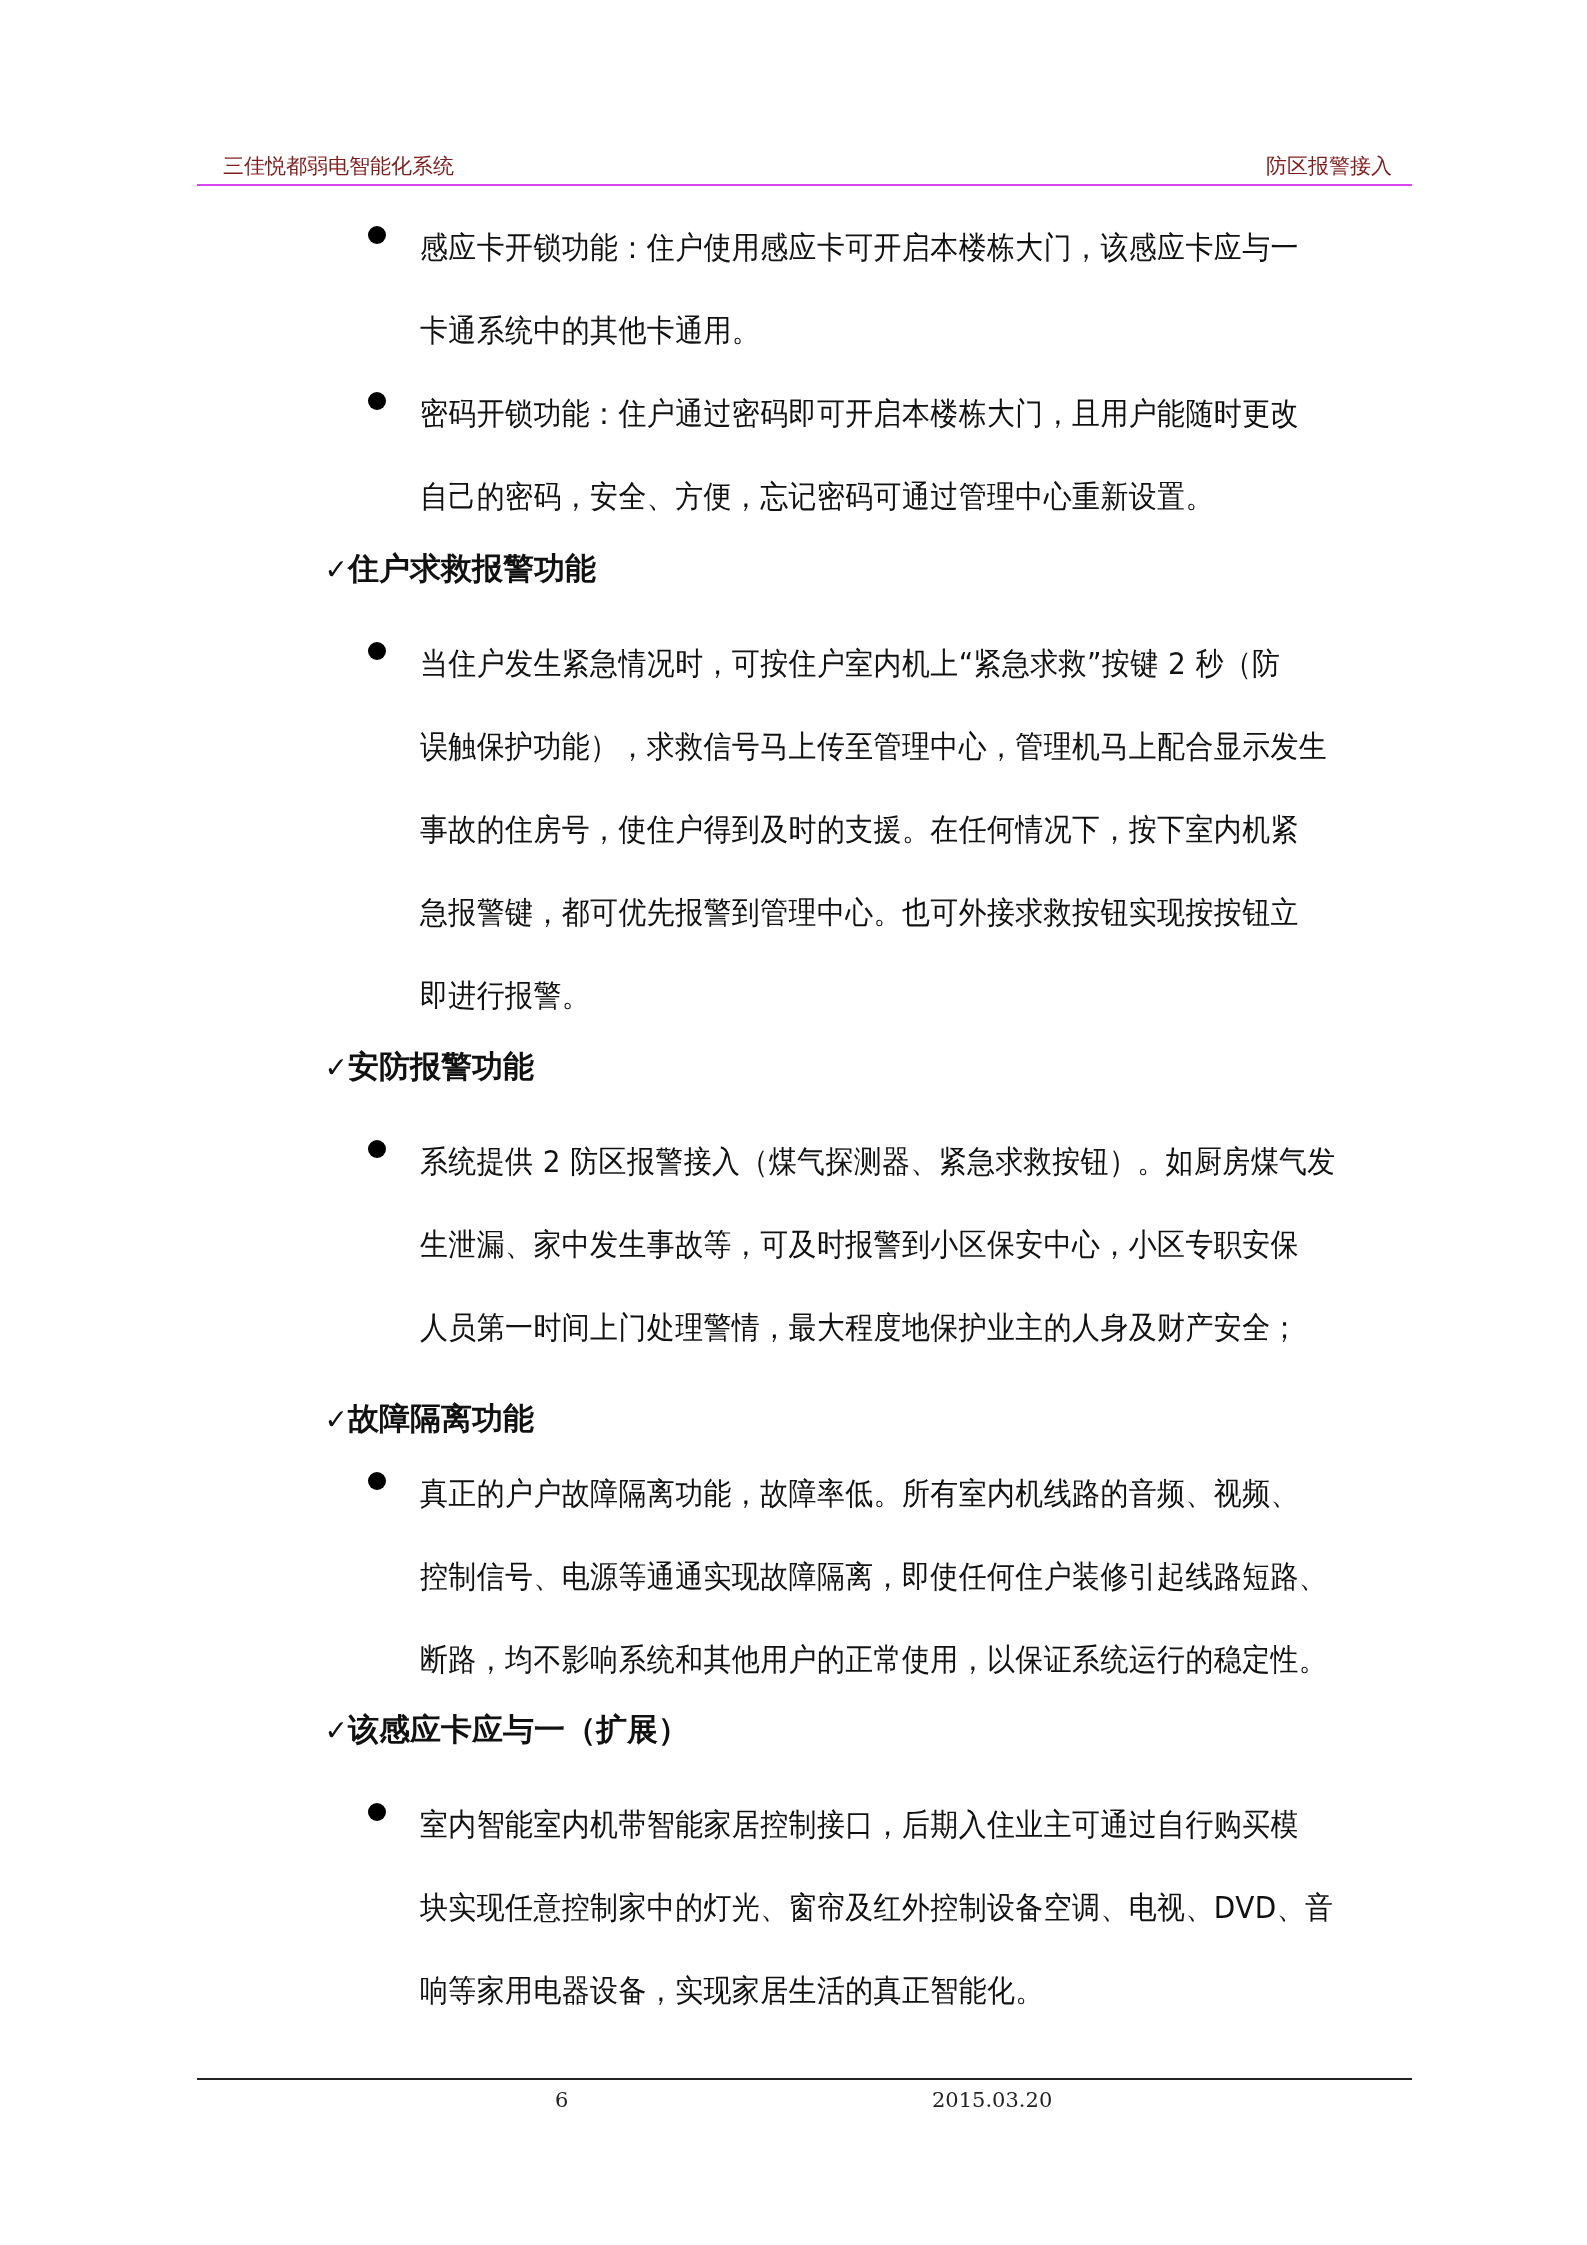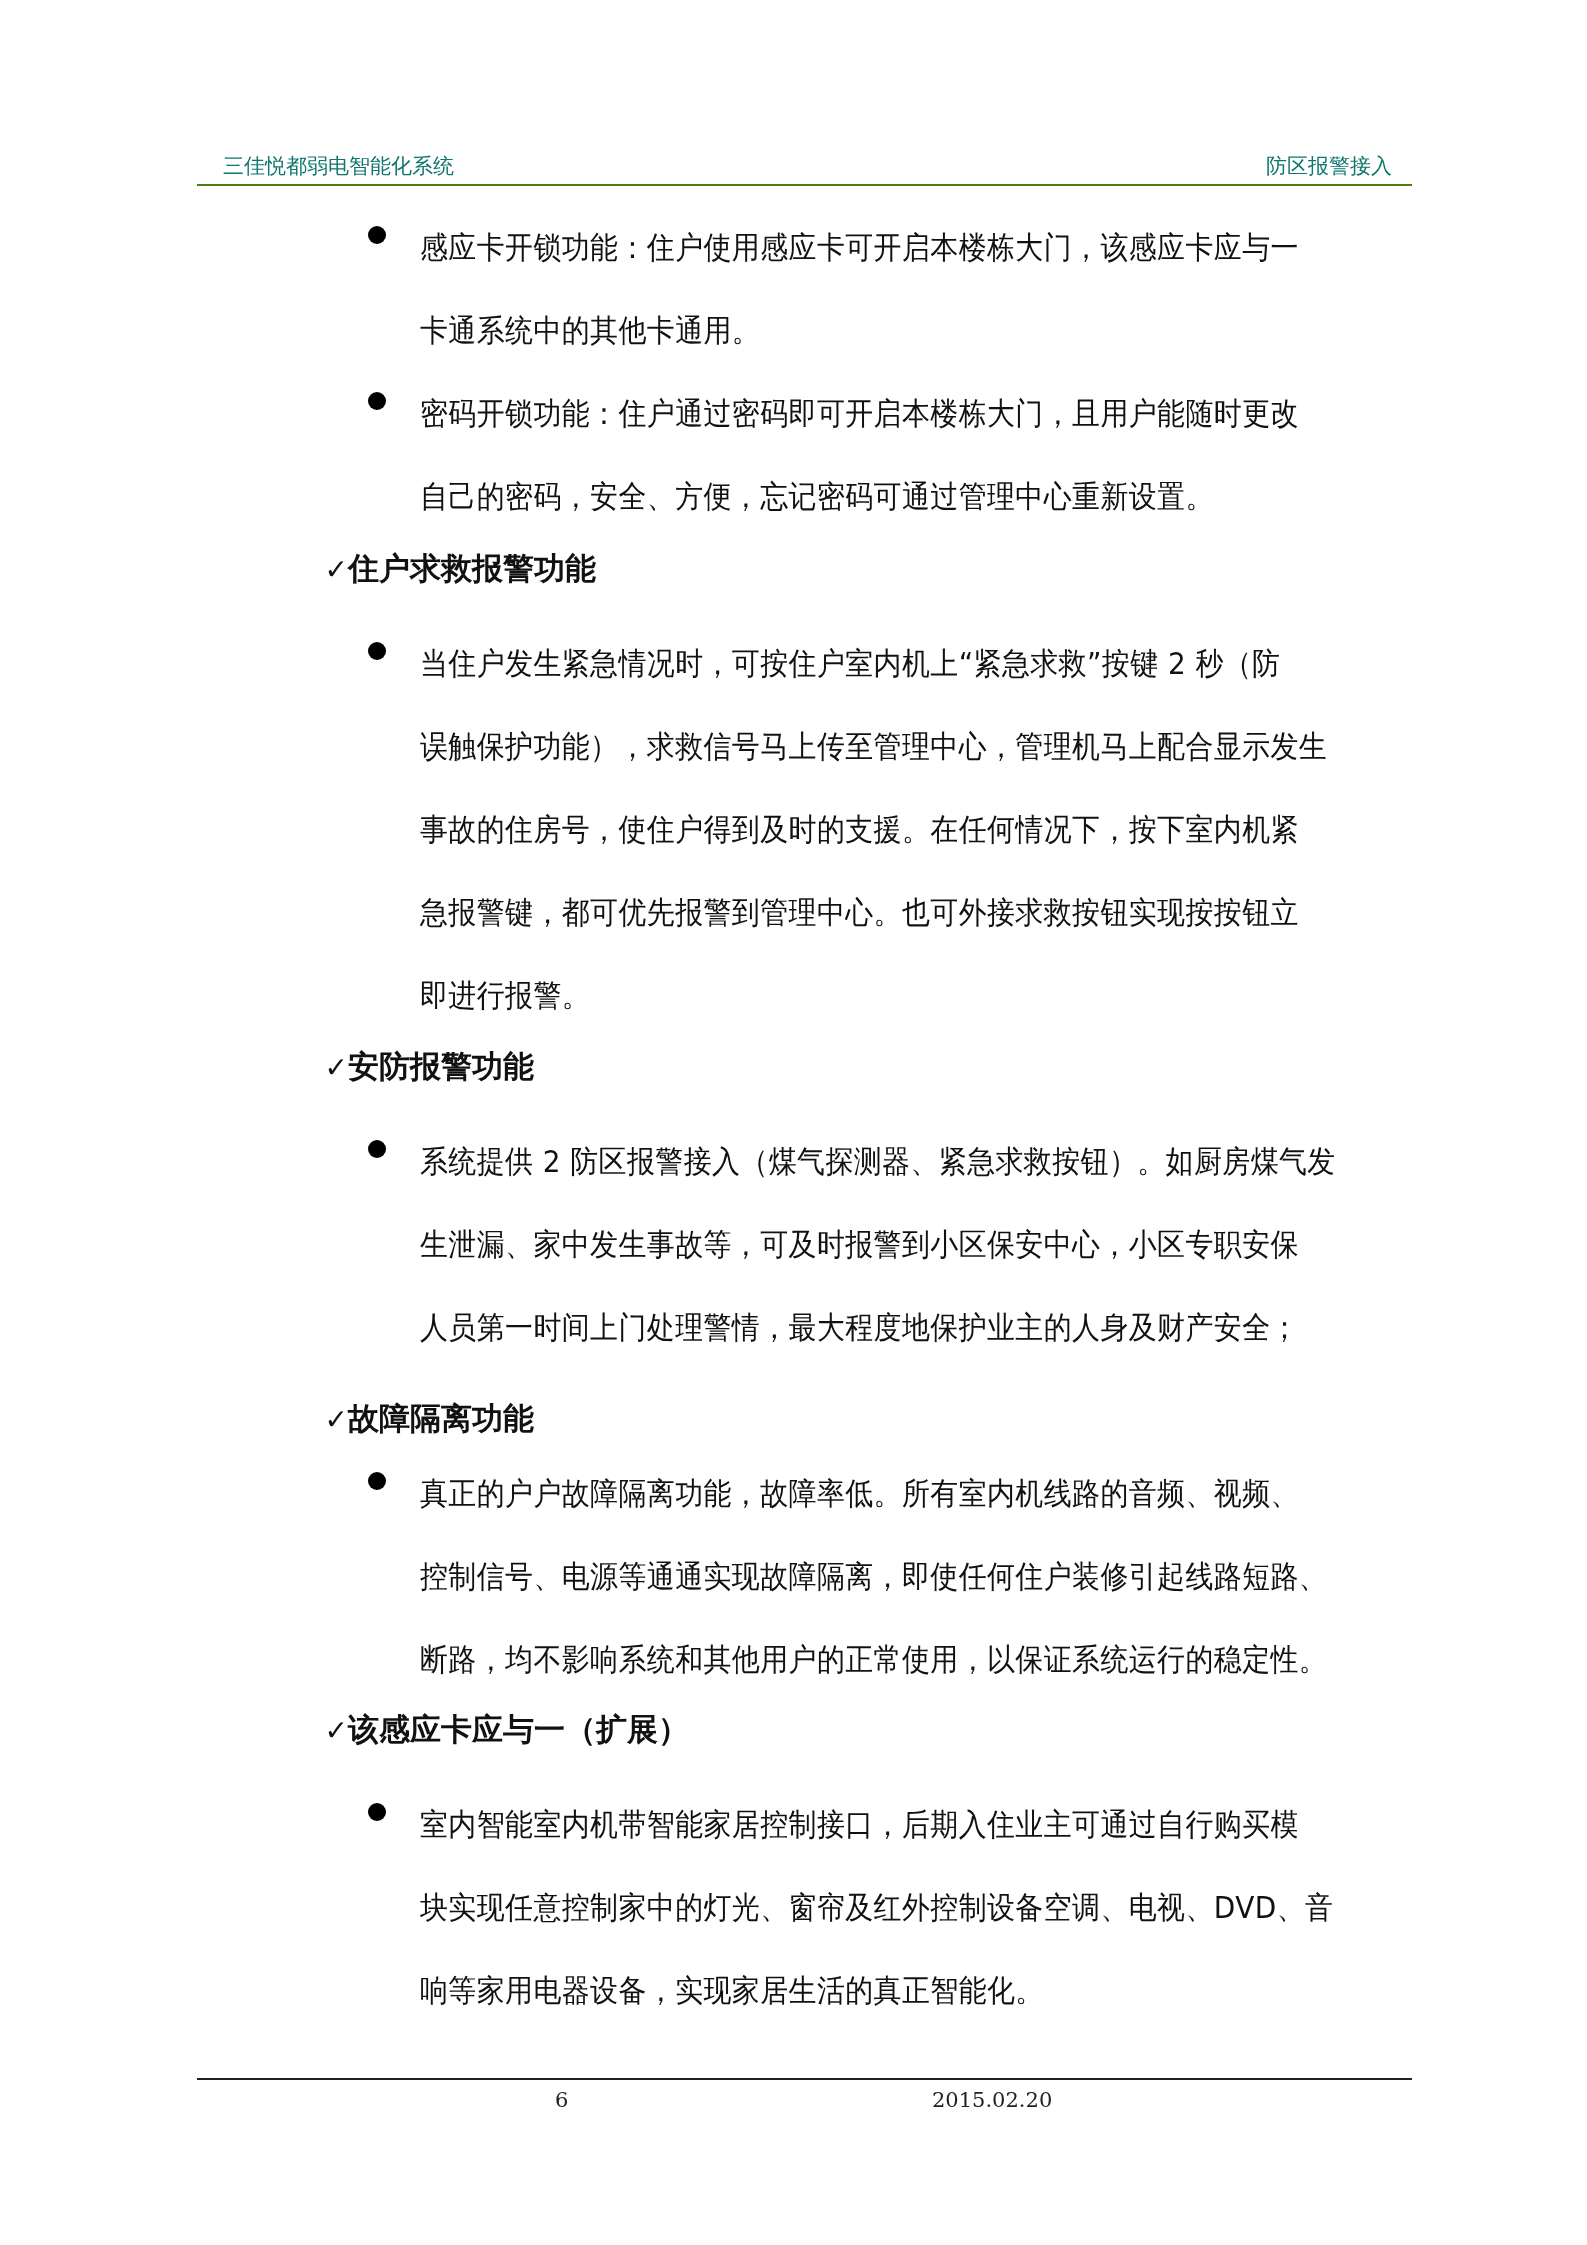--- a/index.html
+++ b/index.html
@@ -2,22 +2,22 @@
 <html><head>
   <meta charset="utf-8">
   <style>
     html, body { margin: 0; padding: 0; background: #ffffff; }
     body {
       width: 1587px; height: 2245px; position: relative; overflow: hidden;
       font-family: "DejaVu Sans", sans-serif; color: #111;
     }
     .page-header {
       position: absolute; left: 197px; top: 148px; width: 1215px; height: 36px;
-      border-bottom: 2px solid #4d7c0f;
-      font-family: "DejaVu Serif", serif; font-size: 21px; color: #0f766e;
+      border-bottom: 2px solid #d946ef;
+      font-family: "DejaVu Serif", serif; font-size: 21px; color: #7f1d1d;
     }
     .page-header .left { position: absolute; left: 26px; top: 4px; }
     .page-header .right { position: absolute; right: 20px; top: 4px; }
 
     .content { position: absolute; left: 0; top: 0; width: 100%; }
     .bullet-item {
       position: absolute; left: 368px; width: 1050px;
     }
     .bullet-item .dot {
       position: absolute; left: 0; top: 0;
@@ -121,14 +121,14 @@
       <span class="line">室内智能室内机带智能家居控制接口，后期入住业主可通过自行购买模</span>
       <span class="line">块实现任意控制家中的灯光、窗帘及红外控制设备空调、电视、DVD、音</span>
       <span class="line">响等家用电器设备，实现家居生活的真正智能化。</span>
     </div>
   </div>
 
 </div>
 
 <div class="page-footer">
   <span class="page-num">6</span>
-  <span class="date">2015.02.20</span>
+  <span class="date">2015.03.20</span>
 </div>
 
 </body></html>

